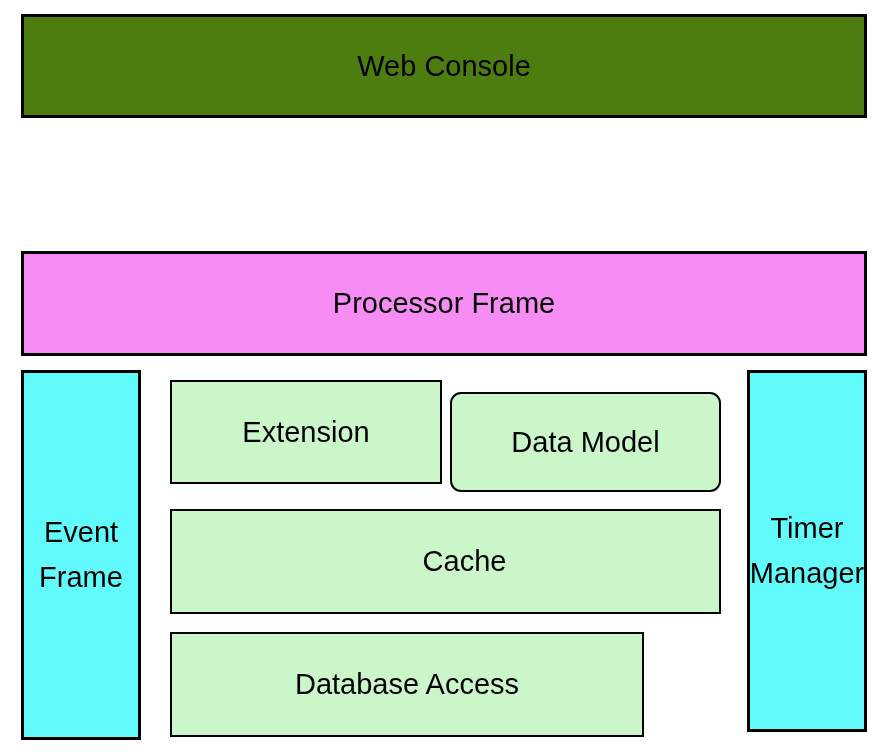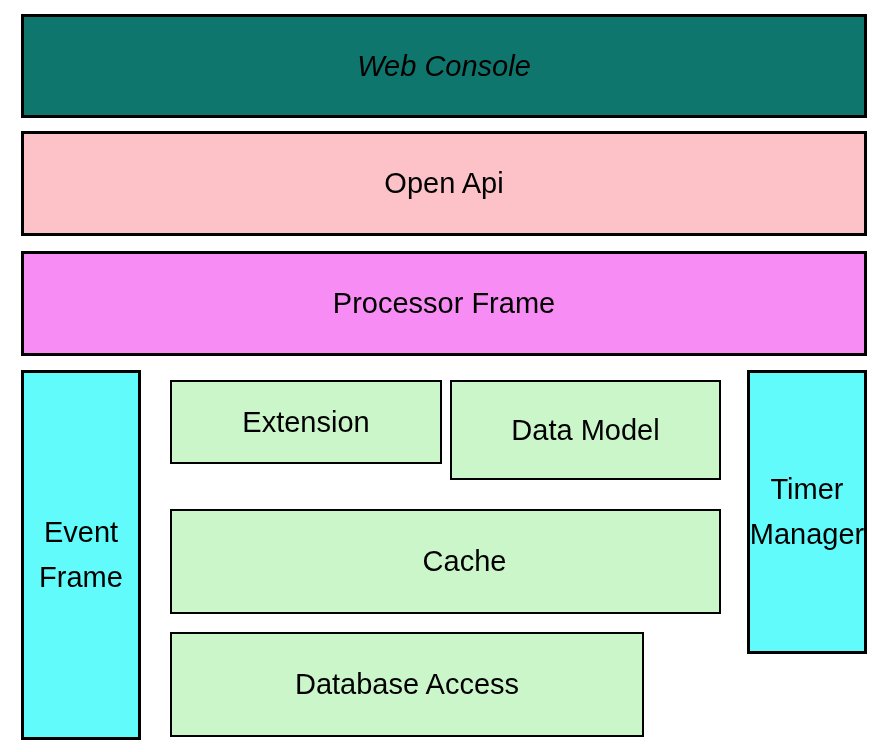--- a/index.html
+++ b/index.html
@@ -36,40 +36,37 @@
     word-wrap: break-word;
   }
 
   
   #web-console      { left: 21px;  top: 14px;  width: 846px; height: 104px; }
   #open-api         { left: 21px;  top: 131px; width: 846px; height: 105px; }
   #processor-frame  { left: 21px;  top: 251px; width: 846px; height: 105px; }
 
   
   #event-frame      { left: 21px;  top: 370px; width: 120px; height: 370px; padding: 8px 13px; }
-  #timer-manager    { left: 747px; top: 370px; width: 120px; height: 284px; padding: 0 8px; }
+  #timer-manager    { left: 747px; top: 370px; width: 120px; height: 362px; padding: 0 8px; }
 
   
-  #extension        { left: 170px; top: 380px; width: 272px; height: 84px; }
-  #data-model       { left: 450px; top: 380px; width: 271px; height: 100px; }
+  #extension        { left: 170px; top: 380px; width: 272px; height: 104px; }
+  #data-model       { left: 450px; top: 392px; width: 271px; height: 100px; border-radius: 11px; }
   #cache            { left: 170px; top: 509px; width: 551px; height: 105px; padding-left: 38px; }
   #database-access  { left: 170px; top: 632px; width: 474px; height: 105px; }
 </style>
 </head>
 <body>
 
 <div id="canvas">
 
-  <div id="web-console" class="block" style="background-color: #0f766e; font-style: italic;">
+  <div id="web-console" class="block" style="background-color: #4d7c0f;">
     <span class="block-label">Web Console</span>
   </div>
 
-  <div id="open-api" class="block" style="background-color: rgb(252, 194, 199);">
-    <span class="block-label">Open Api</span>
-  </div>
 
   <div id="processor-frame" class="block" style="background-color: rgb(247, 141, 244);">
     <span class="block-label">Processor Frame</span>
   </div>
 
   <div id="event-frame" class="block" style="background-color: rgb(97, 251, 251);">
     <span class="block-label">Event Frame</span>
   </div>
 
   <div id="extension" class="block block-thin" style="background-color: rgb(202, 246, 202);">

